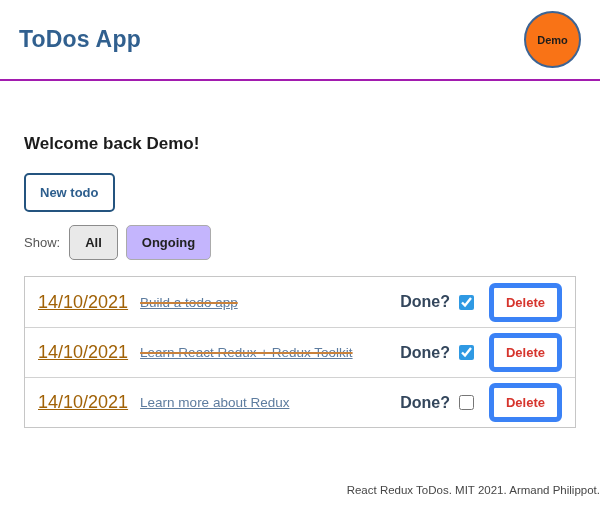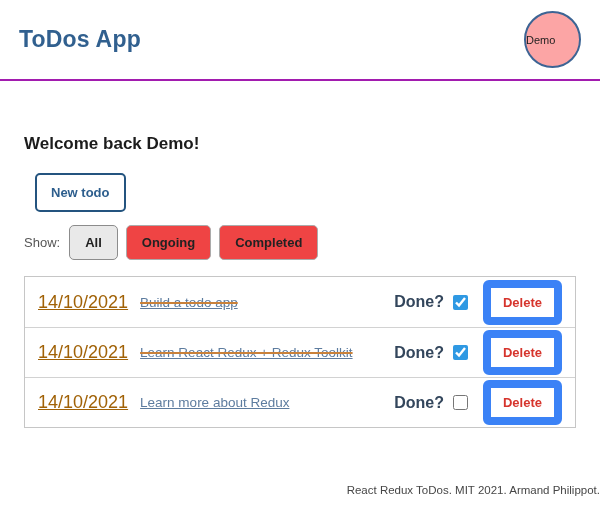--- a/index.html
+++ b/index.html
@@ -22,42 +22,42 @@
   .app-title {
     font-size: 23px;
     font-weight: bold;
     color: #31608f;
     letter-spacing: 0.2px;
   }
   .avatar {
     width: 57px;
     height: 57px;
     border-radius: 50%;
-    background: #fca5a5;
+    background: #f97316;
     border: 2px solid #3c6494;
     display: flex;
     align-items: center;
+    justify-content: center;
     font-size: 11px;
-    font-weight: normal;
+    font-weight: bold;
     color: #1d1d1d;
     cursor: pointer;
   }
   
   .main { padding: 0 24px; }
   .welcome {
     margin-top: 53px;
     font-size: 17px;
     font-weight: bold;
     color: #1c1c1c;
   }
   .actions {
     margin-top: 19px;
     display: flex;
     gap: 19px;
-    margin-left: 11px;
   }
   .btn {
     background: #ffffff;
     font-family: "Liberation Sans", sans-serif;
     font-weight: bold;
     cursor: pointer;
   }
   .btn-outline-blue {
     border: 2px solid #24547f;
     color: #2d5e8d;
@@ -77,21 +77,21 @@
     display: flex;
     align-items: center;
     gap: 8px;
   }
   .filters-label {
     font-size: 13px;
     color: #555555;
     margin-right: 1px;
   }
   .filter-btn {
-    background: #ef4444;
+    background: #c4b5fd;
     border: 1px solid #ababab;
     border-radius: 5px;
     padding: 9px 15px;
     font-family: "Liberation Sans", sans-serif;
     font-size: 13px;
     font-weight: bold;
     color: #222222;
     cursor: pointer;
   }
   .filter-btn.selected {
@@ -138,21 +138,21 @@
     margin-right: 9px;
   }
   .done-checkbox {
     width: 15px;
     height: 15px;
     accent-color: #2f99e3;
     margin-right: 15px;
     cursor: pointer;
   }
   .btn-delete {
-    border: 8px solid #3b82f6;
+    border: 5px solid #3b82f6;
     color: #d6342c;
     background: #ffffff;
     border-radius: 6px;
     padding: 7px 12px;
     font-family: "Liberation Sans", sans-serif;
     font-size: 13px;
     font-weight: bold;
     cursor: pointer;
   }
   
@@ -177,21 +177,20 @@
   <h2 class="welcome">Welcome back Demo!</h2>
 
   <div class="actions">
     <button class="btn btn-outline-blue">New todo</button>
   </div>
 
   <div class="filters">
     <span class="filters-label">Show:</span>
     <button class="filter-btn selected">All</button>
     <button class="filter-btn">Ongoing</button>
-    <button class="filter-btn">Completed</button>
   </div>
 
   <div class="todo-list">
 
     <div class="todo-row">
       <span class="todo-date">14/10/2021</span>
       <a class="todo-link done"><span class="todo-title">Build a todo app</span></a>
       <span class="todo-spacer"></span>
       <span class="done-label">Done?</span>
       <input type="checkbox" class="done-checkbox" checked="" style="">

